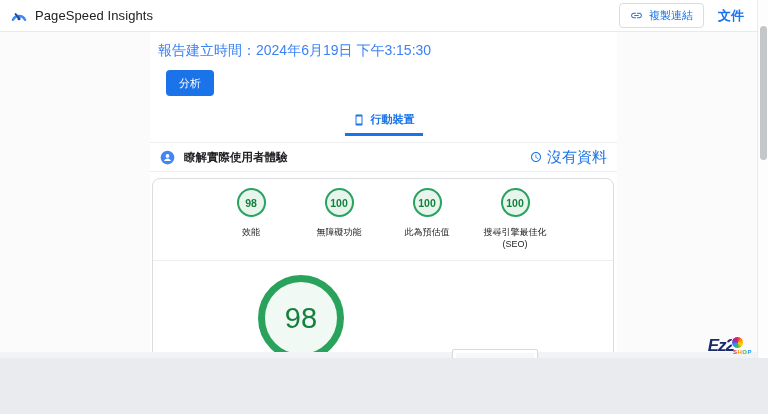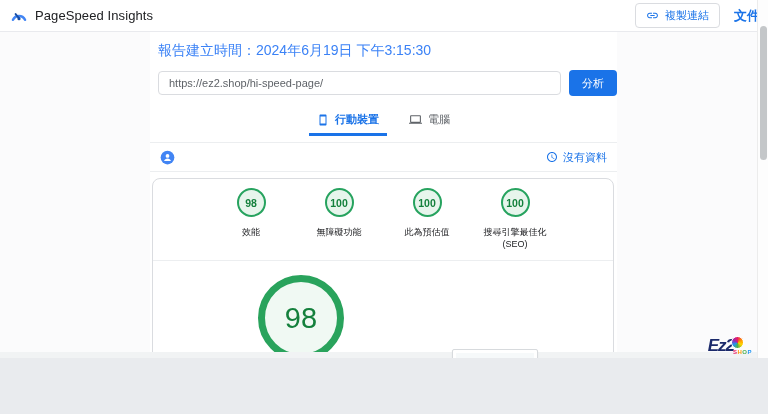--- a/index.html
+++ b/index.html
@@ -5,21 +5,21 @@
   * { margin:0; padding:0; box-sizing:border-box; }
   html,body { background:#e9ebee; }
   body { font-family:"Liberation Sans","DejaVu Sans",sans-serif; }
   .page { position:relative; width:768px; height:358px; background:#fbfbfc; overflow:hidden; margin:0 auto; }
 
   
   .header { position:absolute; top:0; left:0; width:768px; height:32px; background:#fff;
             border-bottom:1px solid #e9eaee; display:flex; align-items:center; z-index:6; }
   .logo-wrap { display:flex; align-items:center; gap:7px; margin-left:10px; }
   .logo-title { font-size:13px; color:#202124; letter-spacing:.1px; }
-  .header-right { margin-left:auto; display:flex; align-items:center; gap:14px; margin-right:8px;padding-left:44px; }
+  .header-right { margin-left:auto; display:flex; align-items:center; gap:14px; margin-right:24px;padding-left:44px; }
   .copy-btn { display:flex; align-items:center; gap:6px; border:1px solid #dadce0; border-radius:4px;
               background:#fff; color:#1a73e8; font-size:11px; padding:4px 10px; cursor:pointer; }
   .doc-link { color:#1a73e8; font-size:13px; font-weight:bold; text-decoration:none; }
 
   
   .scrollbar { position:absolute; top:0; right:0; width:11px; height:414px; background:#fdfdfd;
                border-left:1px solid #ececec; z-index:8; }
   .scroll-thumb { position:absolute; top:26px; left:2px; width:7px; height:134px; background:#c4c7c9; border-radius:4px; }
 
   
@@ -37,21 +37,21 @@
   .tab { display:flex; align-items:center; gap:6px; font-size:11px; padding:4px 8px 6px; cursor:pointer;
          color:#5f6368; border-bottom:3px solid transparent; }
   .tab.active { color:#1a73e8; border-bottom-color:#1a73e8; font-weight:bold; }
   .tab svg { display:block; }
 
   .hr { border-top:1px solid #eceef0; margin-top:0; }
   .hr1 { margin-top:6px; }
 
   .section-row { display:flex; align-items:center; height:28px; padding:0 10px 0 10px; }
   .section-title { font-size:11.5px; font-weight:bold; color:#202124; margin-left:9px; }
-  .section-status { margin-left:auto; display:flex; align-items:center; gap:5px; color:#1a73e8; font-size:11px; cursor:pointer; }
+  .section-status { margin-left:auto; display:flex; align-items:center; gap:5px; color:#1a73e8; font-size:15px; cursor:pointer; }
 
   
   .card { position:absolute; left:2px; top:146px; width:462px; height:300px; background:#fff;
           border:1px solid #dadce0; border-radius:8px 8px 0 0; }
   .gauges-row { display:flex; justify-content:center; gap:18px; padding-top:9px; }
   .gauge-sm { width:70px; text-align:center; }
   .gauge-sm .circ { width:29px; height:29px; border-radius:50%; border:2px solid #27a35f; background:#e7f5ec;
                     color:#14803c; font-size:10.5px; font-weight:bold; display:flex; align-items:center;
                     justify-content:center; margin:0 auto; }
   .gauge-sm .lbl { margin-top:9px; font-size:9px; color:#202124; line-height:1.35; }
@@ -113,47 +113,41 @@
 
   <div class="scrollbar">
     <div class="scroll-thumb"></div>
   </div>
 
   <div class="content">
 
     <div class="report-title">報告建立時間：2024年6月19日 下午3:15:30</div>
 
     <div class="url-row">
-      <input class="url-input" type="text" value="https://ez2.shop/hi-speed-page/" style="">
       <button class="analyze-btn">分析</button>
     </div>
 
     <div class="tabs">
       <div class="tab active">
         <svg width="12" height="12" viewBox="0 0 24 24" fill="#1a73e8">
           <path d="M17 1.01 7 1c-1.1 0-2 .9-2 2v18c0 1.1.9 2 2 2h10c1.1 0 2-.9 2-2V3c0-1.1-.9-1.99-2-1.99zM17 19H7V5h10v14z"></path>
         </svg>
         <span>行動裝置</span>
       </div>
-      <div class="tab">
-        <svg width="13" height="13" viewBox="0 0 24 24" fill="#5f6368">
-          <path d="M20 18c1.1 0 2-.9 2-2V6c0-1.1-.9-2-2-2H4c-1.1 0-2 .9-2 2v10c0 1.1.9 2 2 2H0v2h24v-2h-4zM4 6h16v10H4V6z"></path>
-        </svg>
-        <span>電腦</span>
-      </div>
     </div>
 
     <div class="hr hr1"></div>
 
     <div class="section-row">
       <svg width="15" height="15" viewBox="0 0 24 24">
         <circle cx="12" cy="12" r="11" fill="#4285f4"></circle>
         <circle cx="12" cy="9.4" r="3" fill="#fff"></circle>
         <path d="M6.5 17.5c.7-2.6 3-4 5.5-4s4.8 1.4 5.5 4z" fill="#fff"></path>
       </svg>
+      <span class="section-title">瞭解實際使用者體驗</span>
       <span class="section-status">
         <svg width="12" height="12" viewBox="0 0 24 24" fill="#1a73e8">
           <path d="M11.99 2C6.47 2 2 6.48 2 12s4.47 10 9.99 10C17.52 22 22 17.52 22 12S17.52 2 11.99 2zM12 20c-4.42 0-8-3.58-8-8s3.58-8 8-8 8 3.58 8 8-3.58 8-8 8zm.5-13H11v6l5.25 3.15.75-1.23-4.5-2.67z"></path>
         </svg>
         <span>沒有資料</span>
       </span>
     </div>
 
     <div class="hr"></div>
 

